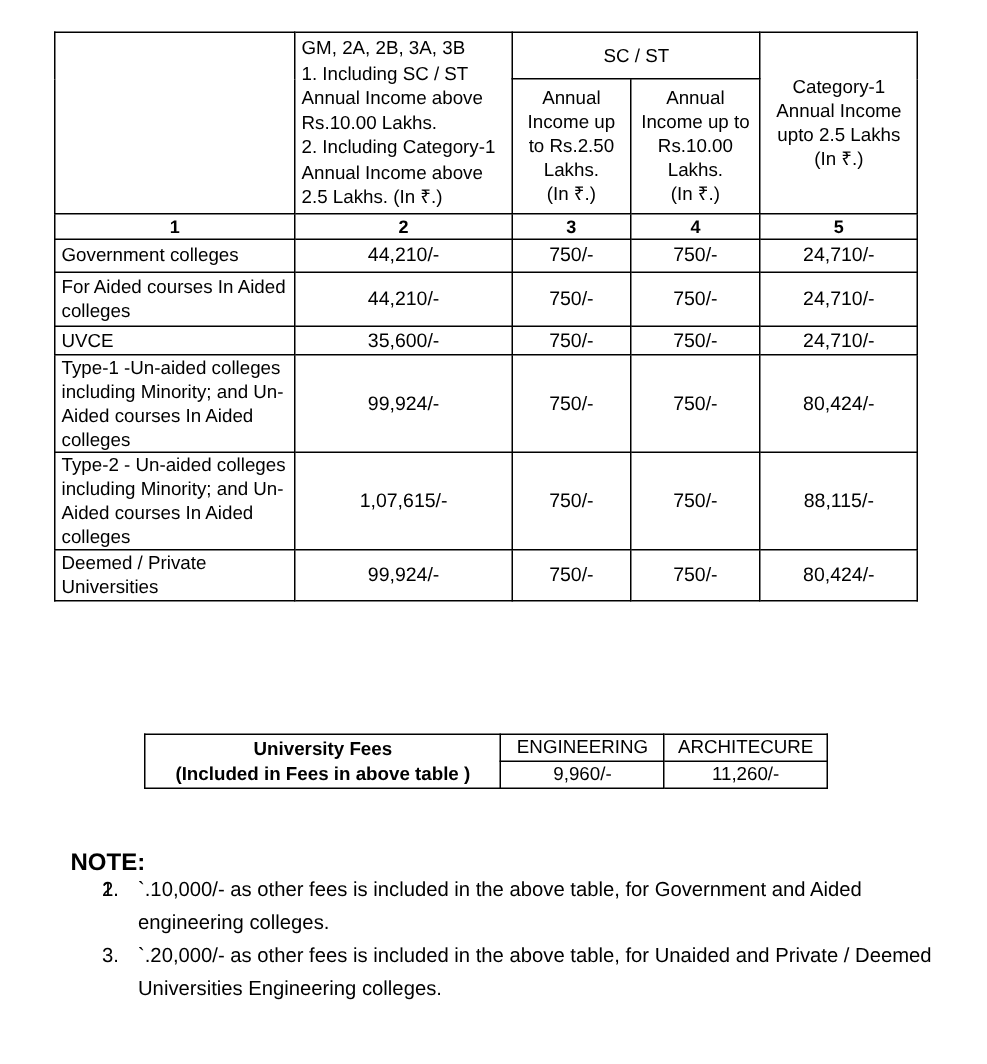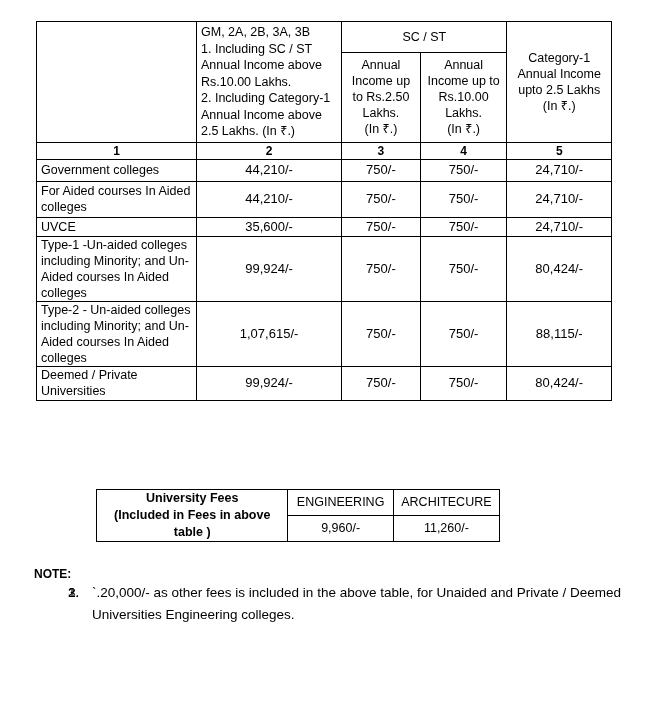--- a/index.html
+++ b/index.html
@@ -10,23 +10,23 @@
   .c1 { width:152px; text-align:left; }
   .c2 { width:137px; text-align:left; }
   .c3 { width:70px; text-align:center; }
   .c4 { width:78px; text-align:center; }
   .c5 { width:96px; text-align:center; }
   .center { text-align:center; }
   .bold { font-weight:bold; }
   .num { text-align:center; font-size:13px; }
   .hdr2 { padding:2px 4px; line-height:16.5px;margin-top:29px; }
   .colnum td { font-weight:bold; text-align:center; height:16px; font-size:12px; }
-  #univ-table { left:96px; top:489px; width:404px; }
+  #univ-table { left:96px; top:489px; width:456px; }
   #univ-table td { line-height:17px; }
-  .note { position:absolute; left:34px; top:567px; font-weight:bold; font-size:12px; }
+  .note { position:absolute; left:47px; top:567px; font-weight:bold; font-size:16px; }
   .notes { position:absolute; left:68px; top:582px; width:560px; margin:0; padding:0; list-style:none; font-size:13.5px; line-height:22px; }
   .notes li { position:relative; padding-left:24px; }
   .notes .n { position:absolute; left:0; }
 </style>
 </head>
 <body>
 
 <table id="fee-table">
   <tbody>
       <tr>
@@ -129,15 +129,15 @@
   <tr>
     <td class="center">9,960/-</td>
     <td class="center">11,260/-</td>
   </tr>
 </tbody>
   </table>
 
 <div class="note">NOTE:</div>
 <ol class="notes">
   <li><span class="n">1.</span></li>
-  <li><span class="n">2.</span></li>
+  <li><span class="n">2.</span><span>`.10,000/- as other fees is included in the above table, for Government and Aided engineering colleges.</span></li>
   <li><span class="n">3.</span><span>`.20,000/- as other fees is included in the above table, for Unaided and Private / Deemed Universities Engineering colleges.</span></li>
 </ol>
 
 </body></html>

